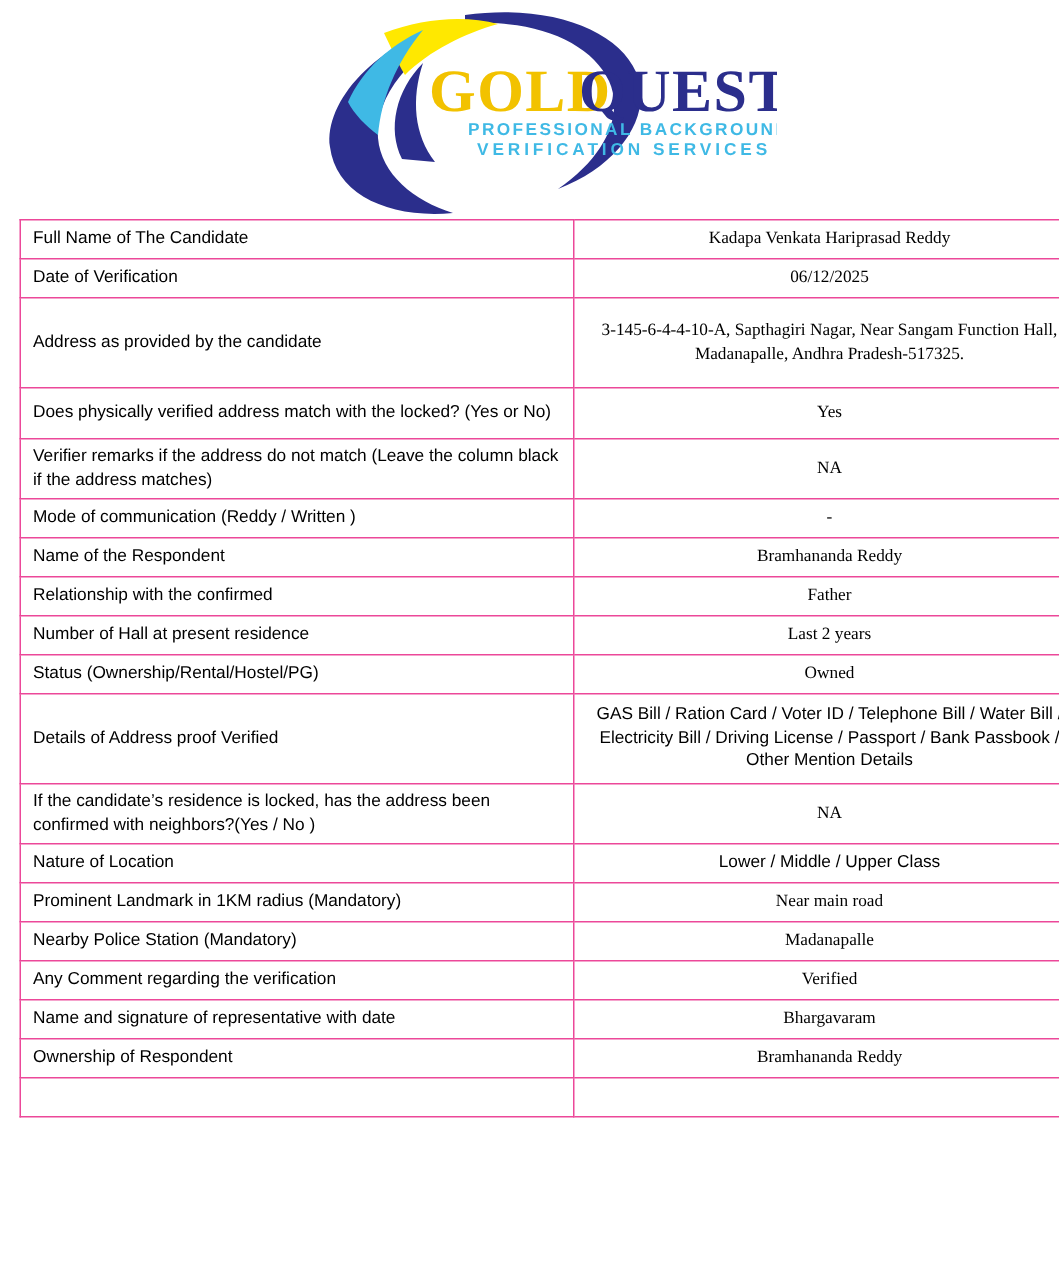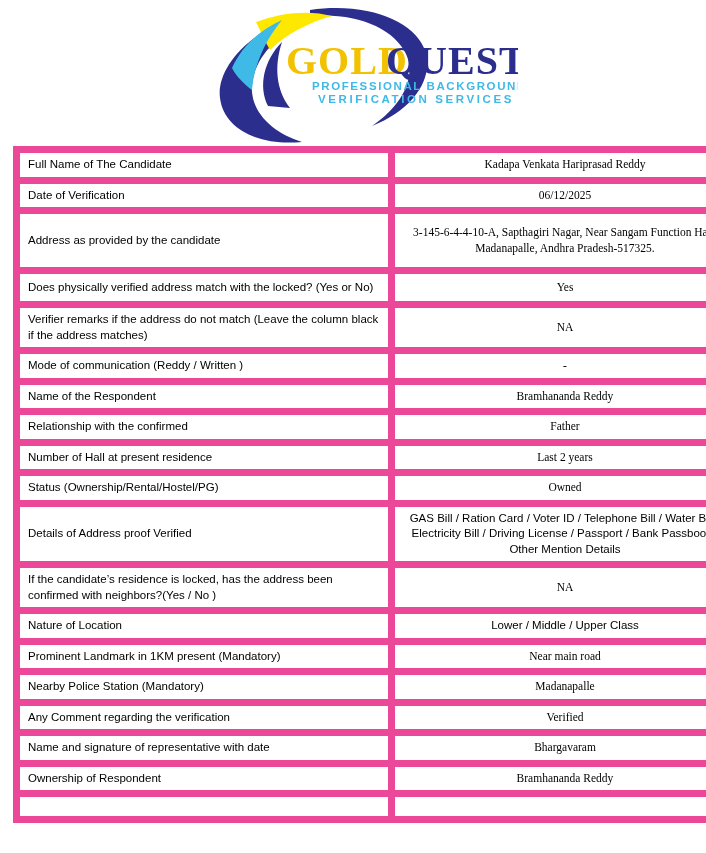--- a/index.html
+++ b/index.html
@@ -29,21 +29,21 @@
   }
   .logo-wrap svg { display: block; }
 
   table.form {
     border-collapse: collapse;
     width: 678px;
     margin-left: 13px;
     table-layout: fixed;
   }
   table.form td {
-    border: 7px solid #ec4899;
+    border: 1px solid #ec4899;
     vertical-align: middle;
     padding: 4px 8px;
     font-size: 11.5px;
     line-height: 1.35;
   }
   td.label {
     width: 352px;
     text-align: left;
     font-size: 11.5px;
   }
@@ -137,21 +137,21 @@
       </tr>
       <tr class="r-med">
         <td class="label">If the candidate’s residence is locked, has the address been confirmed with neighbors?(Yes / No )</td>
         <td class="value">NA</td>
       </tr>
       <tr class="r-norm">
         <td class="label">Nature of Location</td>
         <td class="value sans">Lower / Middle / Upper Class</td>
       </tr>
       <tr class="r-norm">
-        <td class="label">Prominent Landmark in 1KM present (Mandatory)</td>
+        <td class="label">Prominent Landmark in 1KM radius (Mandatory)</td>
         <td class="value">Near main road</td>
       </tr>
       <tr class="r-norm">
         <td class="label">Nearby Police Station (Mandatory)</td>
         <td class="value">Madanapalle</td>
       </tr>
       <tr class="r-norm">
         <td class="label">Any Comment regarding the verification</td>
         <td class="value">Verified</td>
       </tr>

